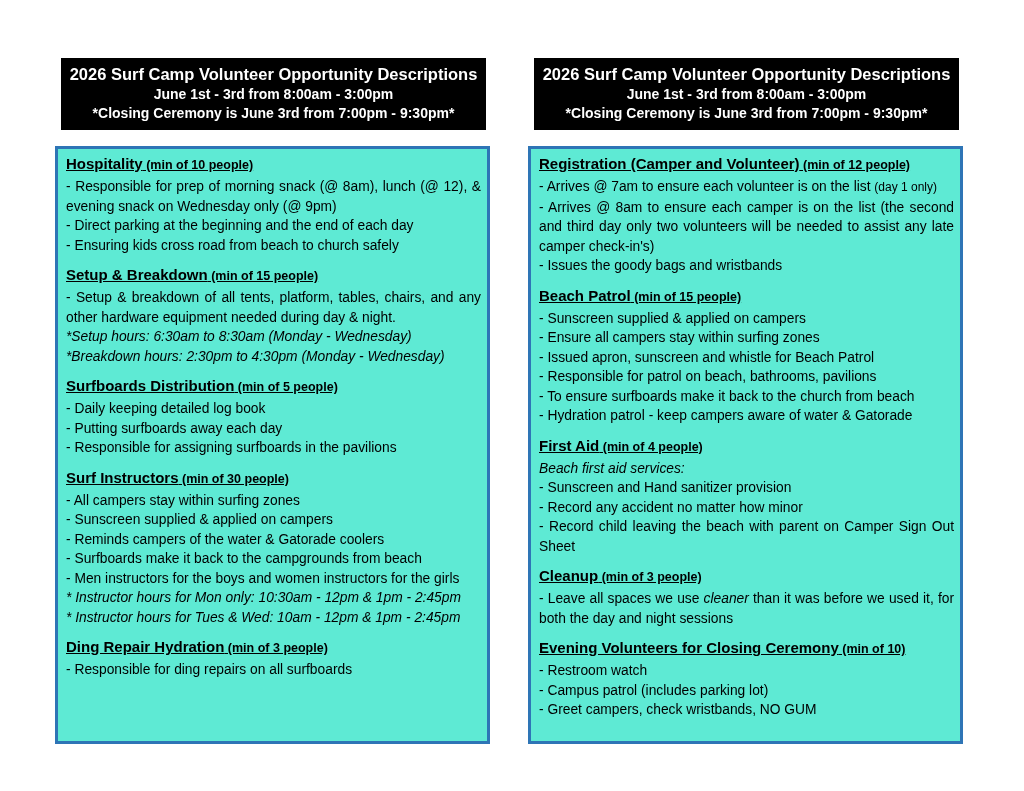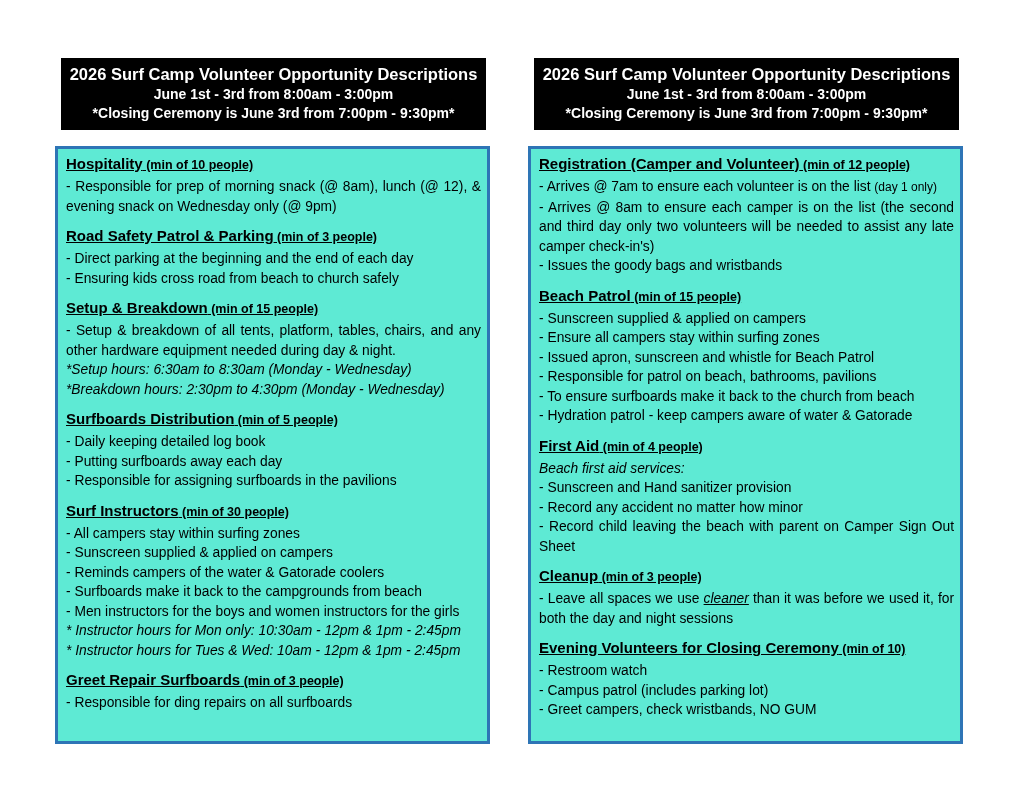--- a/index.html
+++ b/index.html
@@ -48,56 +48,55 @@
   .section-title { font-weight: bold; font-size: 15px; }
   .section-min   { font-weight: bold; font-size: 12.5px; }
 
   .item {
     font-size: 13.8px;
     line-height: 19.5px;
     text-align: justify;
   }
   .item.italic { font-style: italic; }
   .seg-small { font-size: 12px; }
-  .seg-italic-underline { font-style: italic; text-decoration: underline; }
+  .seg-italic-underline { font-style: italic; }
 </style>
 </head>
 <body>
 
 <div class="page">
 
   <div class="column col-left">
     <div class="bulletin-header">
       <div class="bh-title">2026 Surf Camp Volunteer Opportunity Descriptions</div>
       <div class="bh-sub">June 1st - 3rd from 8:00am - 3:00pm</div>
       <div class="bh-sub">*Closing Ceremony is June 3rd from 7:00pm - 9:30pm*</div>
     </div>
     <div class="content-box">
         <div class="section-heading"><span class="section-title">Hospitality</span><span class="section-min"> (min of 10 people)</span></div>
         <div class="item"><span>- Responsible for prep of morning snack (@ 8am), lunch (@ 12), &amp; evening snack on Wednesday only (@ 9pm)</span></div>
-        <div class="section-heading"><span class="section-title">Road Safety Patrol &amp; Parking</span><span class="section-min"> (min of 3 people)</span></div>
         <div class="item"><span>- Direct parking at the beginning and the end of each day</span></div>
         <div class="item"><span>- Ensuring kids cross road from beach to church safely</span></div>
         <div class="section-heading"><span class="section-title">Setup &amp; Breakdown</span><span class="section-min"> (min of 15 people)</span></div>
         <div class="item"><span>- Setup &amp; breakdown of all tents, platform, tables, chairs, and any other hardware equipment needed during day &amp; night.</span></div>
         <div class="item italic"><span>*Setup hours: 6:30am to 8:30am (Monday - Wednesday)</span></div>
         <div class="item italic"><span>*Breakdown hours: 2:30pm to 4:30pm (Monday - Wednesday)</span></div>
         <div class="section-heading"><span class="section-title">Surfboards Distribution</span><span class="section-min"> (min of 5 people)</span></div>
         <div class="item"><span>- Daily keeping detailed log book</span></div>
         <div class="item"><span>- Putting surfboards away each day</span></div>
         <div class="item"><span>- Responsible for assigning surfboards in the pavilions</span></div>
         <div class="section-heading"><span class="section-title">Surf Instructors</span><span class="section-min"> (min of 30 people)</span></div>
         <div class="item"><span>- All campers stay within surfing zones</span></div>
         <div class="item"><span>- Sunscreen supplied &amp; applied on campers</span></div>
         <div class="item"><span>- Reminds campers of the water &amp; Gatorade coolers</span></div>
         <div class="item"><span>- Surfboards make it back to the campgrounds from beach</span></div>
         <div class="item"><span>- Men instructors for the boys and women instructors for the girls</span></div>
         <div class="item italic"><span>* Instructor hours for Mon only: 10:30am - 12pm &amp; 1pm - 2:45pm</span></div>
         <div class="item italic"><span>* Instructor hours for Tues &amp; Wed: 10am - 12pm &amp; 1pm - 2:45pm</span></div>
-        <div class="section-heading"><span class="section-title">Greet Repair Surfboards</span><span class="section-min"> (min of 3 people)</span></div>
+        <div class="section-heading"><span class="section-title">Ding Repair Hydration</span><span class="section-min"> (min of 3 people)</span></div>
         <div class="item"><span>- Responsible for ding repairs on all surfboards</span></div>
       </div>
   </div>
 
   <div class="column col-right">
     <div class="bulletin-header">
       <div class="bh-title">2026 Surf Camp Volunteer Opportunity Descriptions</div>
       <div class="bh-sub">June 1st - 3rd from 8:00am - 3:00pm</div>
       <div class="bh-sub">*Closing Ceremony is June 3rd from 7:00pm - 9:30pm*</div>
     </div>

